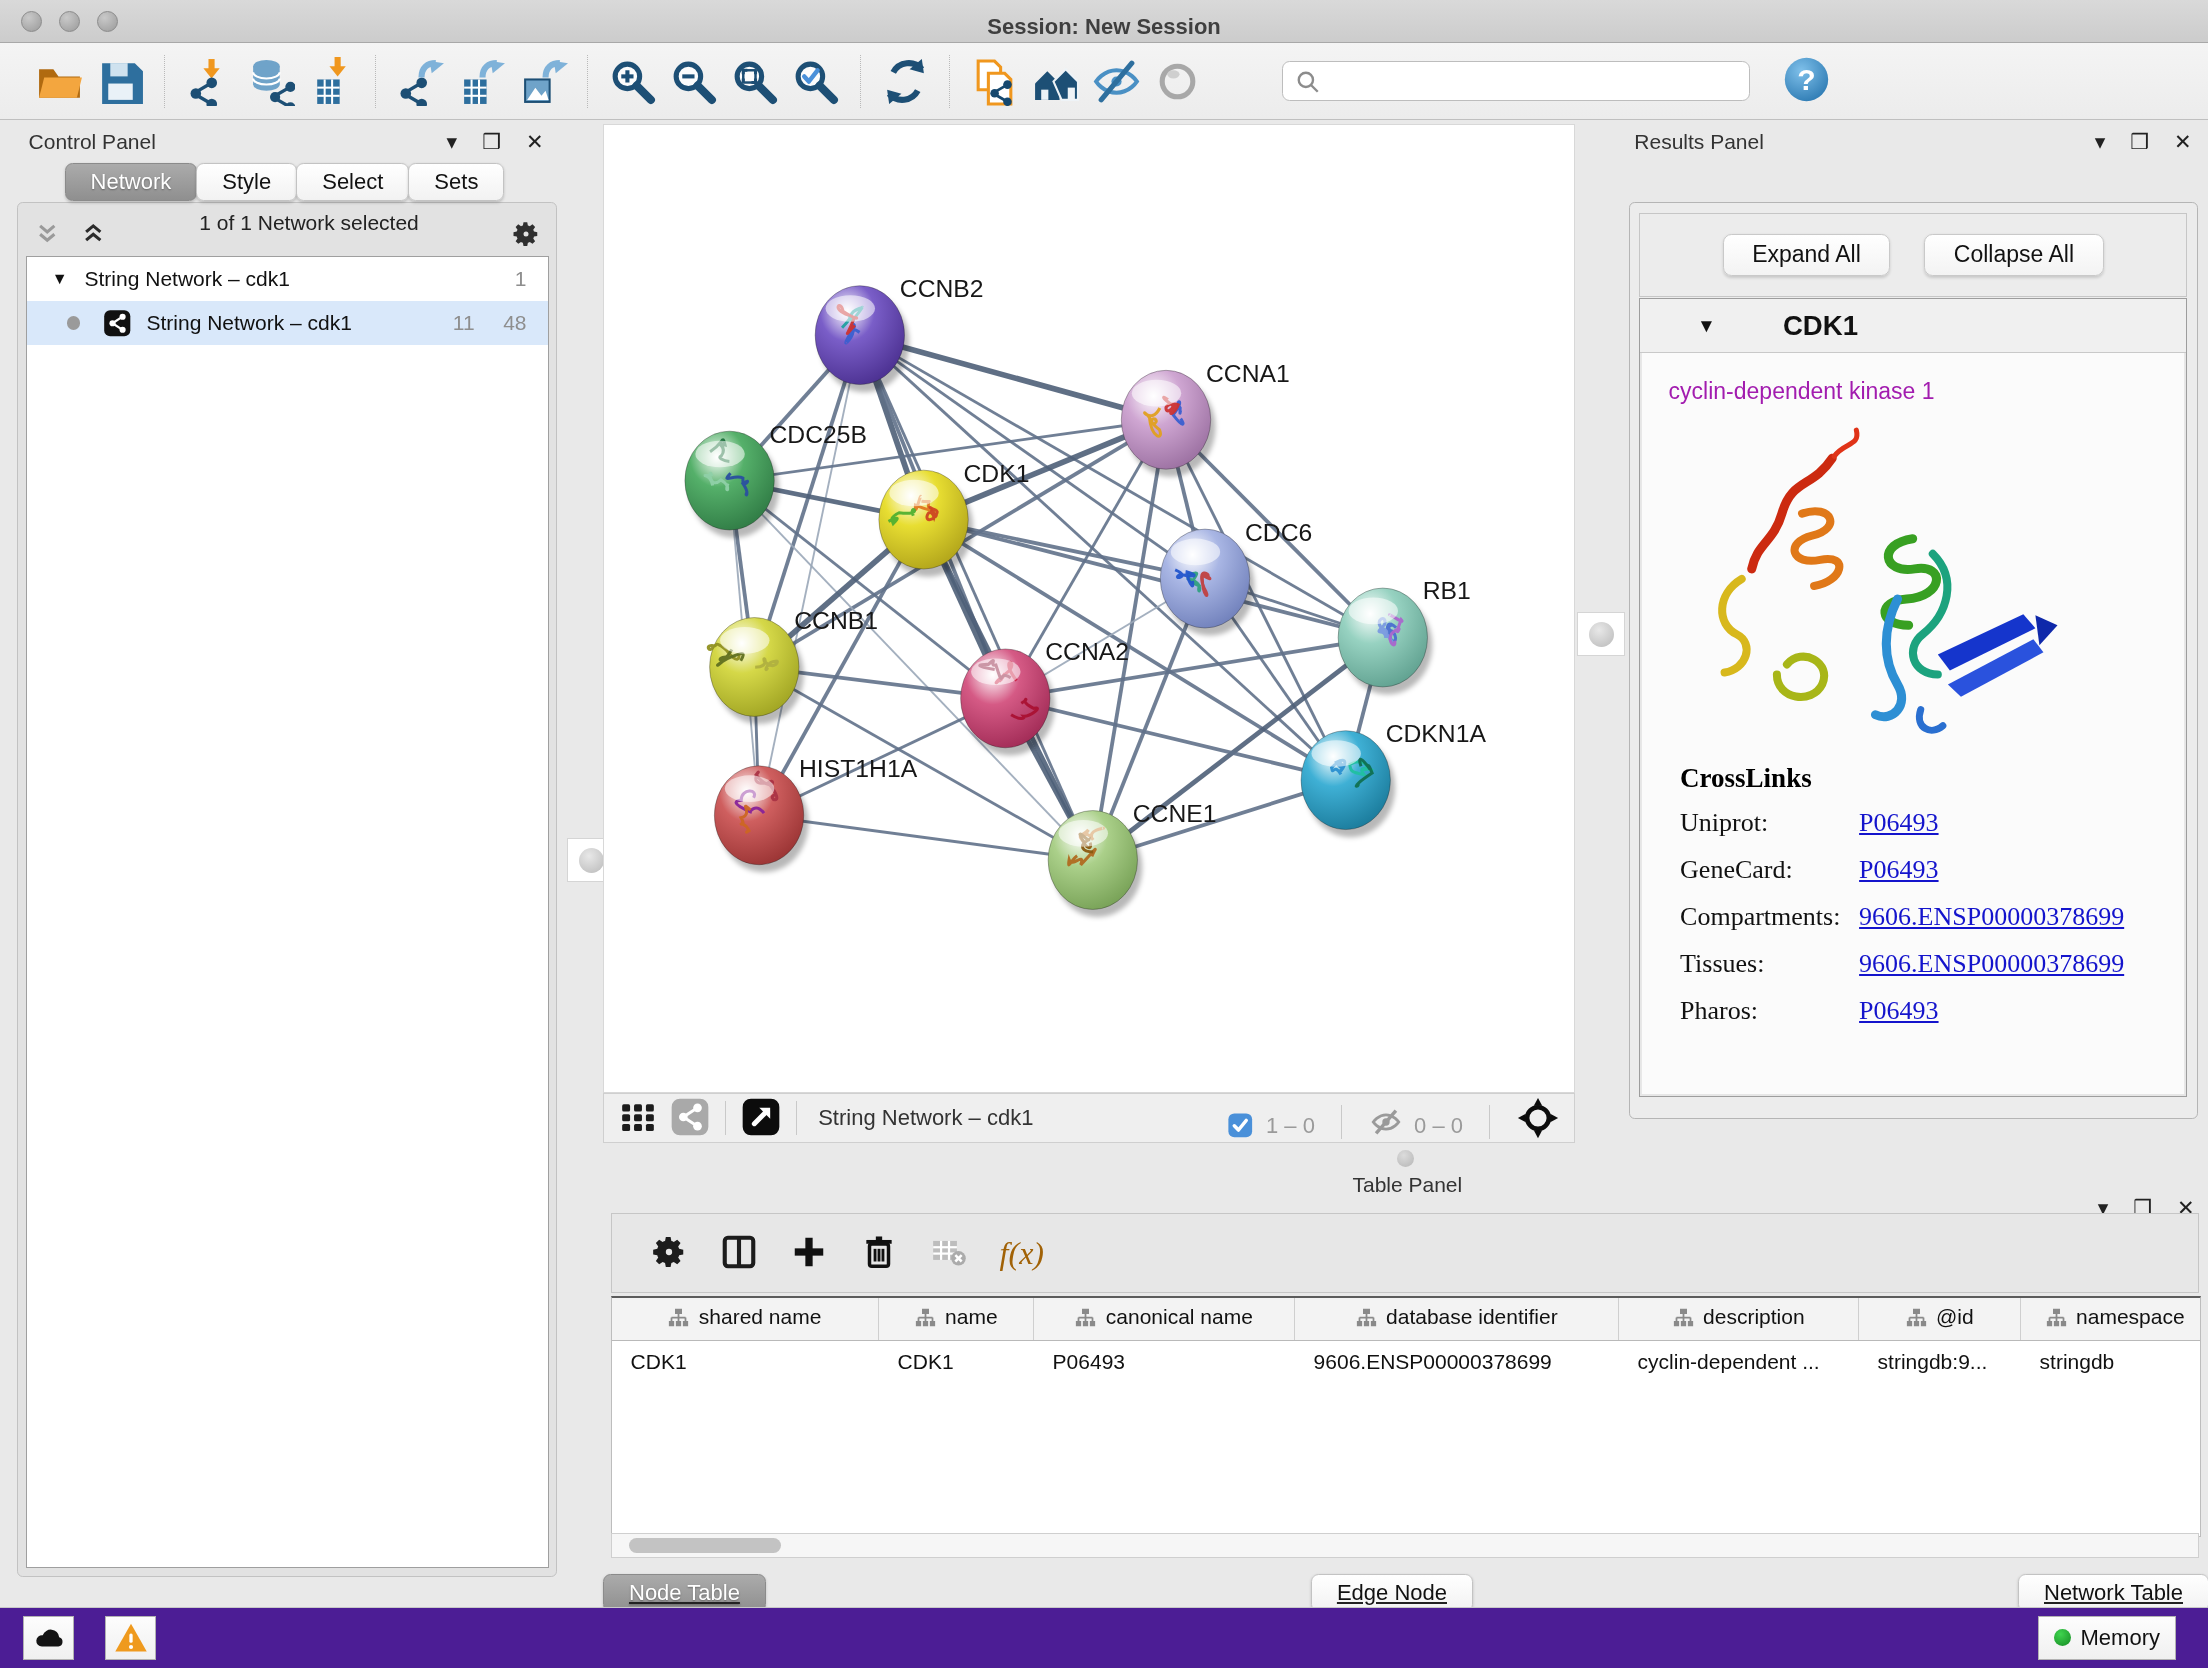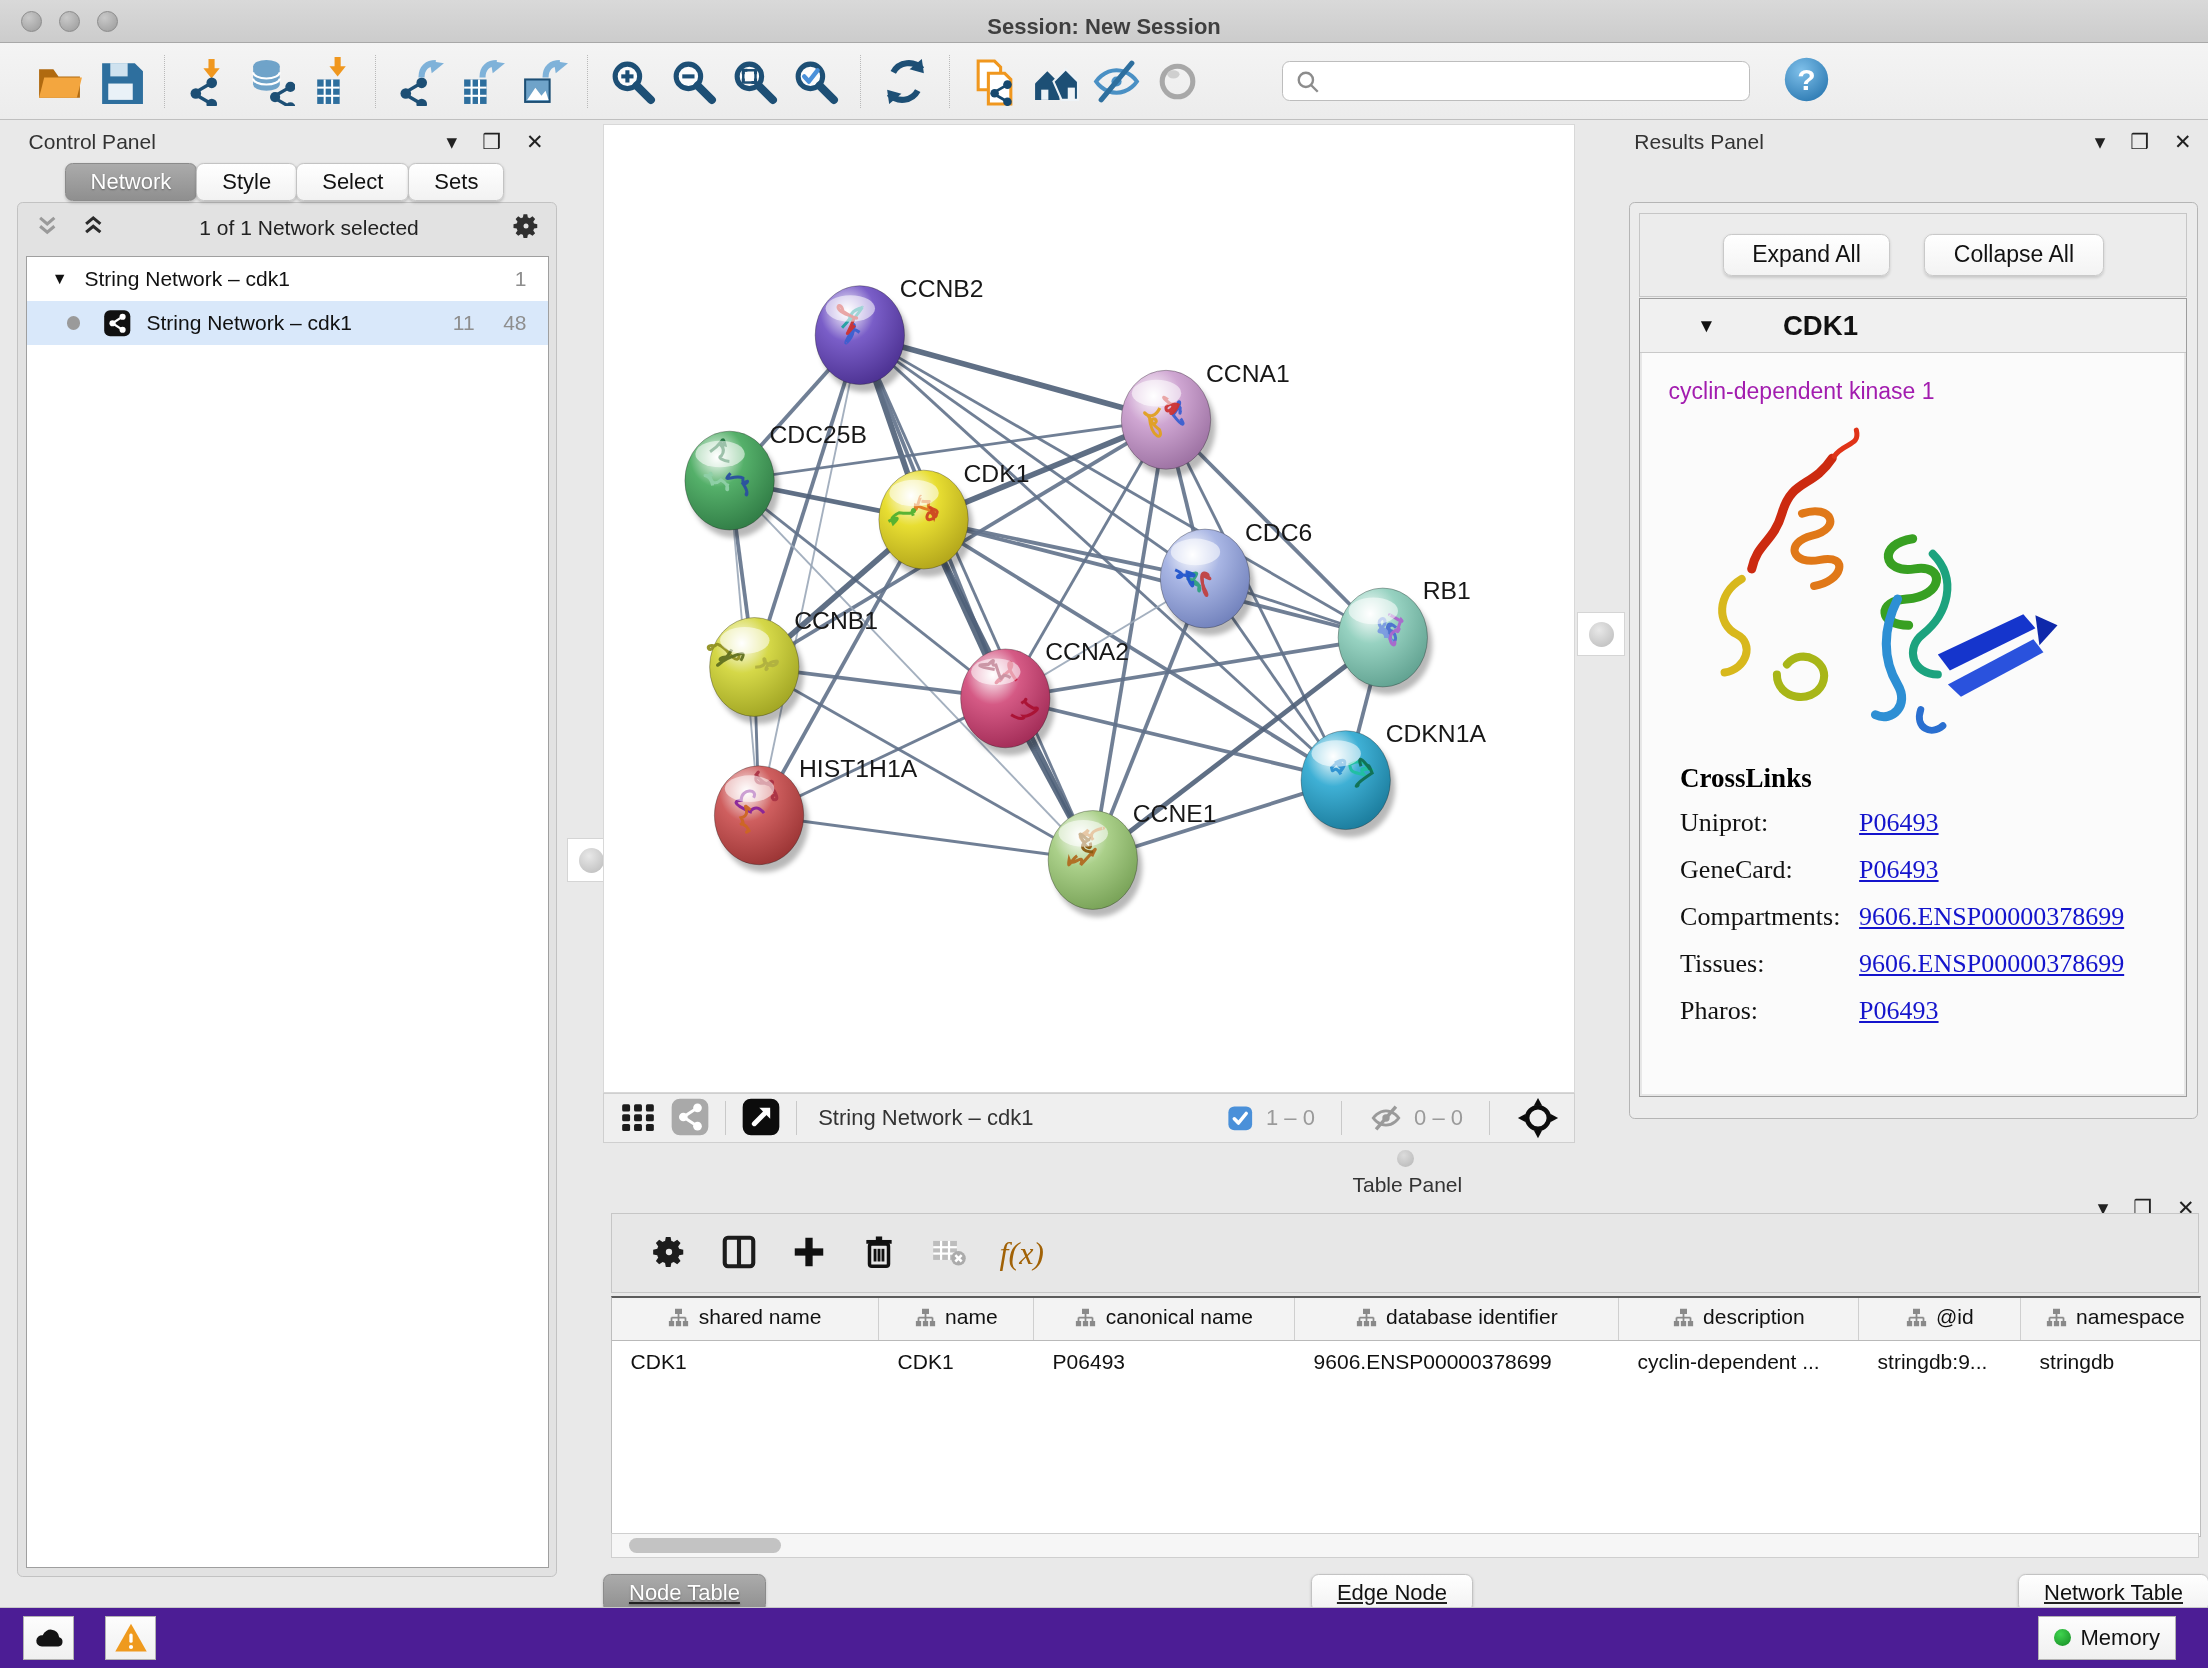--- a/index.html
+++ b/index.html
@@ -32,36 +32,36 @@
   .tab{height:38px;border:1px solid #c3c3c3;border-radius:7.6px;background:linear-gradient(#ffffff,#f2f2f2);
        font-size:22px;color:#111;display:flex;align-items:center;justify-content:center;padding:0 25px;
        box-shadow:0 1.9px 2.9px rgba(0,0,0,.18);}
   .tab.sel{background:linear-gradient(#ababab,#8f8f8f);color:#fff;text-shadow:0 1px 1.9px rgba(0,0,0,.35);border-color:#8b8b8b;}
   
   .cpanel{left:7.6px;top:124px;width:557px;height:1453px;}
   .cpanel .panelhead{padding:5.7px 21px 0 21px;}
   .cptabs{display:flex;margin:9.5px 0 0 57px;position:relative;z-index:2;}
   .cpbox{position:absolute;left:9.5px;top:78px;width:538px;height:1373px;background:#e2e2e2;
          border:1px solid #c2c2c2;border-radius:5.7px;}
-  .cpsub{height:49px;display:flex;align-items:center;padding:0 15px;}
+  .cpsub{height:49px;display:flex;padding:8px 15px;}
   .cpsub .stat{flex:1;text-align:center;font-size:21px;color:#222;}
   .cplist{position:absolute;left:7.6px;top:53px;right:7.6px;bottom:7.6px;background:#fff;border:1px solid #9f9f9f;}
   .trow{height:44px;display:flex;align-items:center;font-size:21px;color:#111;}
   .trow .cnt{color:#8e8e8e;}
   .trow.sel{background:#d9e8fa;}
   
   .vsplit-handle{width:46px;height:42px;background:#fff;border:1px solid #d5d5d5;display:flex;align-items:center;justify-content:center;}
   .vsplit-handle .dot{width:25px;height:25px;border-radius:50%;background:radial-gradient(circle at 40% 32%,#e8e8e8,#b9b9b9);}
   
   .netcanvas{left:603px;top:124px;width:972px;height:969px;background:#fff;border:1px solid #d8d8d8;box-sizing:border-box;}
   .nettoolbar{left:603px;top:1093px;width:972px;height:50px;background:#efefef;border:1px solid #cfcfcf;
               box-sizing:border-box;display:flex;align-items:center;padding:0 9.5px;}
   .ntsep{width:1px;height:34px;background:#c9c9c9;margin:0 15px;}
   .nettitle{font-size:22px;color:#333;margin-left:5.7px;}
-  .ntright{margin-left:auto;display:flex;align-items:center;gap:11.4px;font-size:22px;color:#9a9a9a;}
+  .ntright{margin-left:auto;display:flex;align-items:flex-end;gap:11.4px;font-size:22px;color:#9a9a9a;}
   .tpsplit{left:603px;top:1146px;width:1605px;height:25px;display:flex;align-items:center;justify-content:center;}
   .tpsplit .dot{width:17px;height:17px;border-radius:50%;background:radial-gradient(circle at 40% 32%,#dcdcdc,#b5b5b5);}
   
   .rpanel{left:1621px;top:124px;width:584px;height:1022px;}
   .rpanel .panelhead{padding:5.7px 13.3px 0 13.3px;}
   .rtabwrap{display:flex;justify-content:center;margin-top:7.6px;position:relative;z-index:2;}
   .rbox{position:absolute;left:7.6px;top:78px;width:567px;height:915px;background:#ececec;border:1px solid #b5b5b5;border-radius:5.7px;}
   .expbox{position:absolute;left:9.5px;top:9.5px;right:9.5px;height:82px;border:1px solid #c6c6c6;background:#ececec;
           display:flex;align-items:center;justify-content:center;gap:34px;}
   .rbtn{height:42px;padding:0 28.5px;border:1px solid #c9c9c9;border-radius:8.6px;background:linear-gradient(#fff,#f3f3f3);

